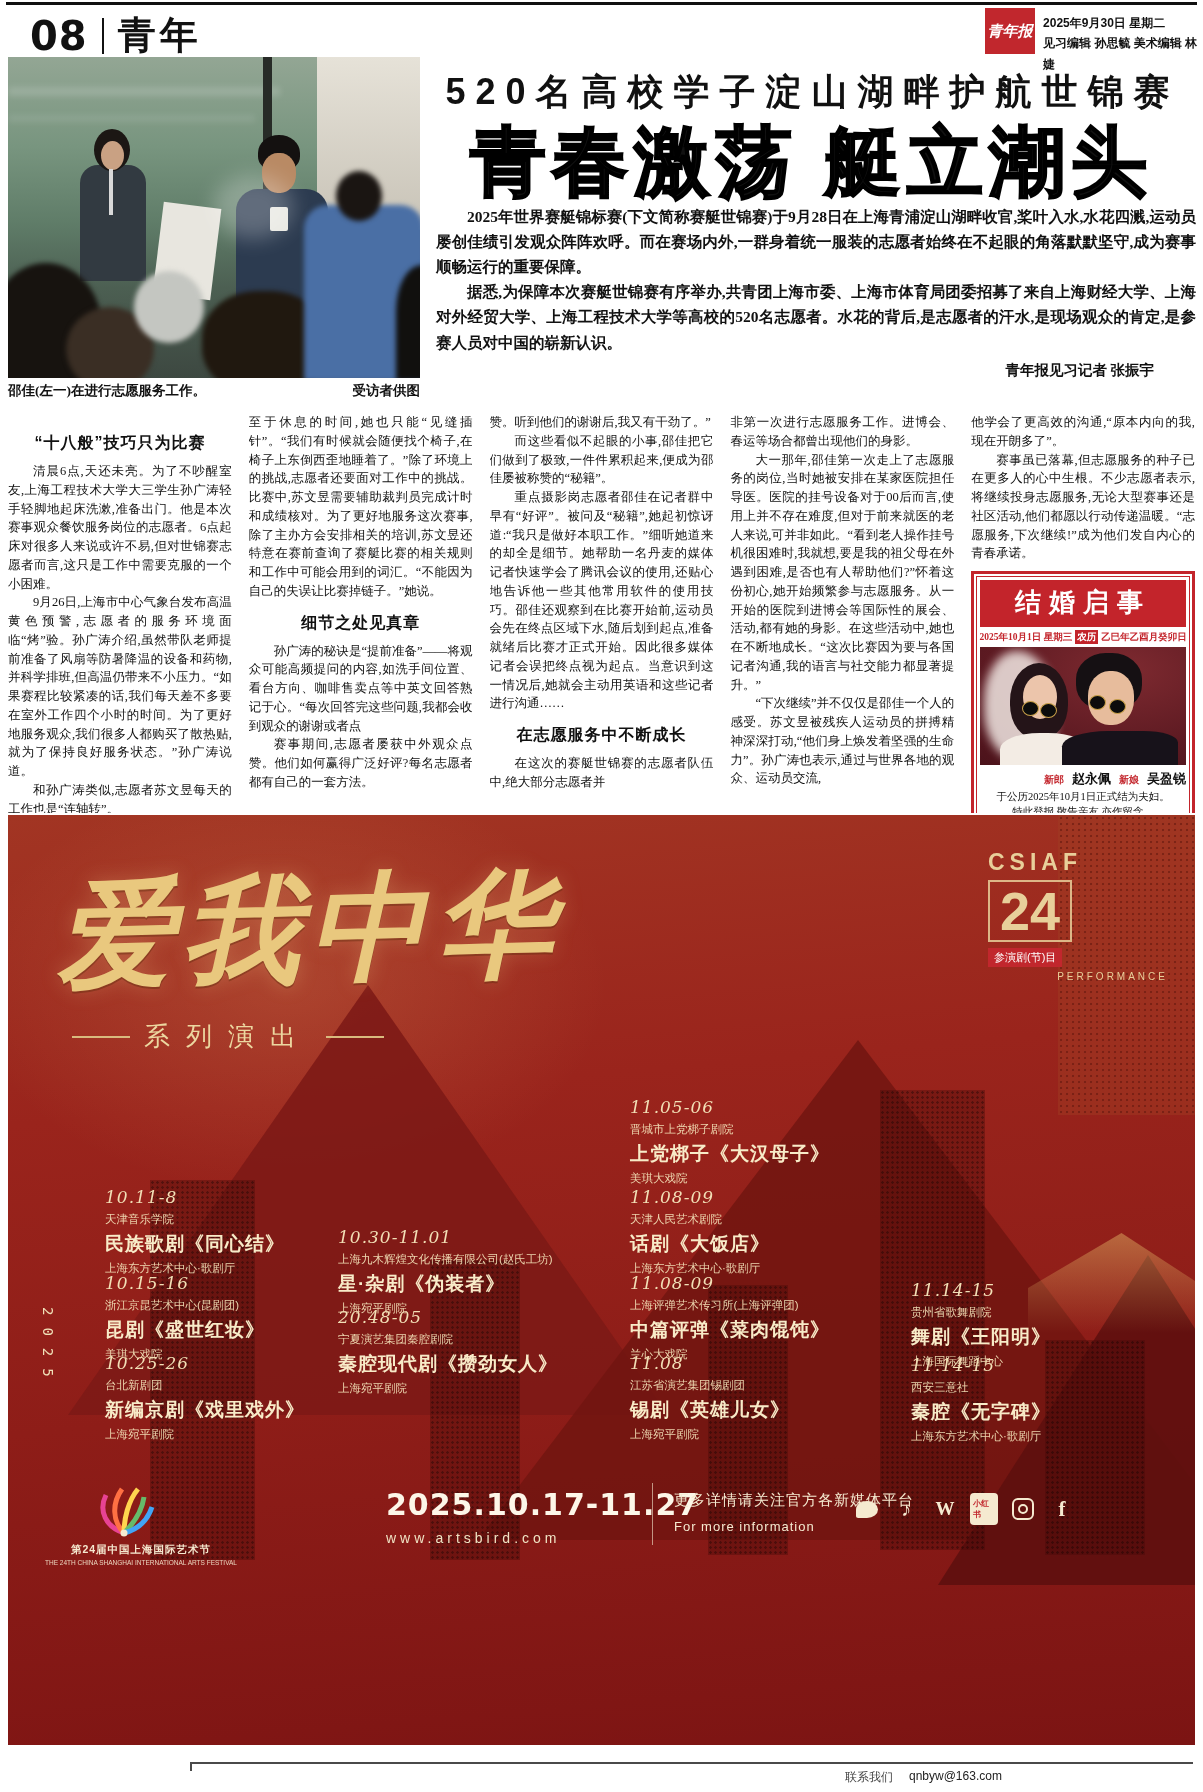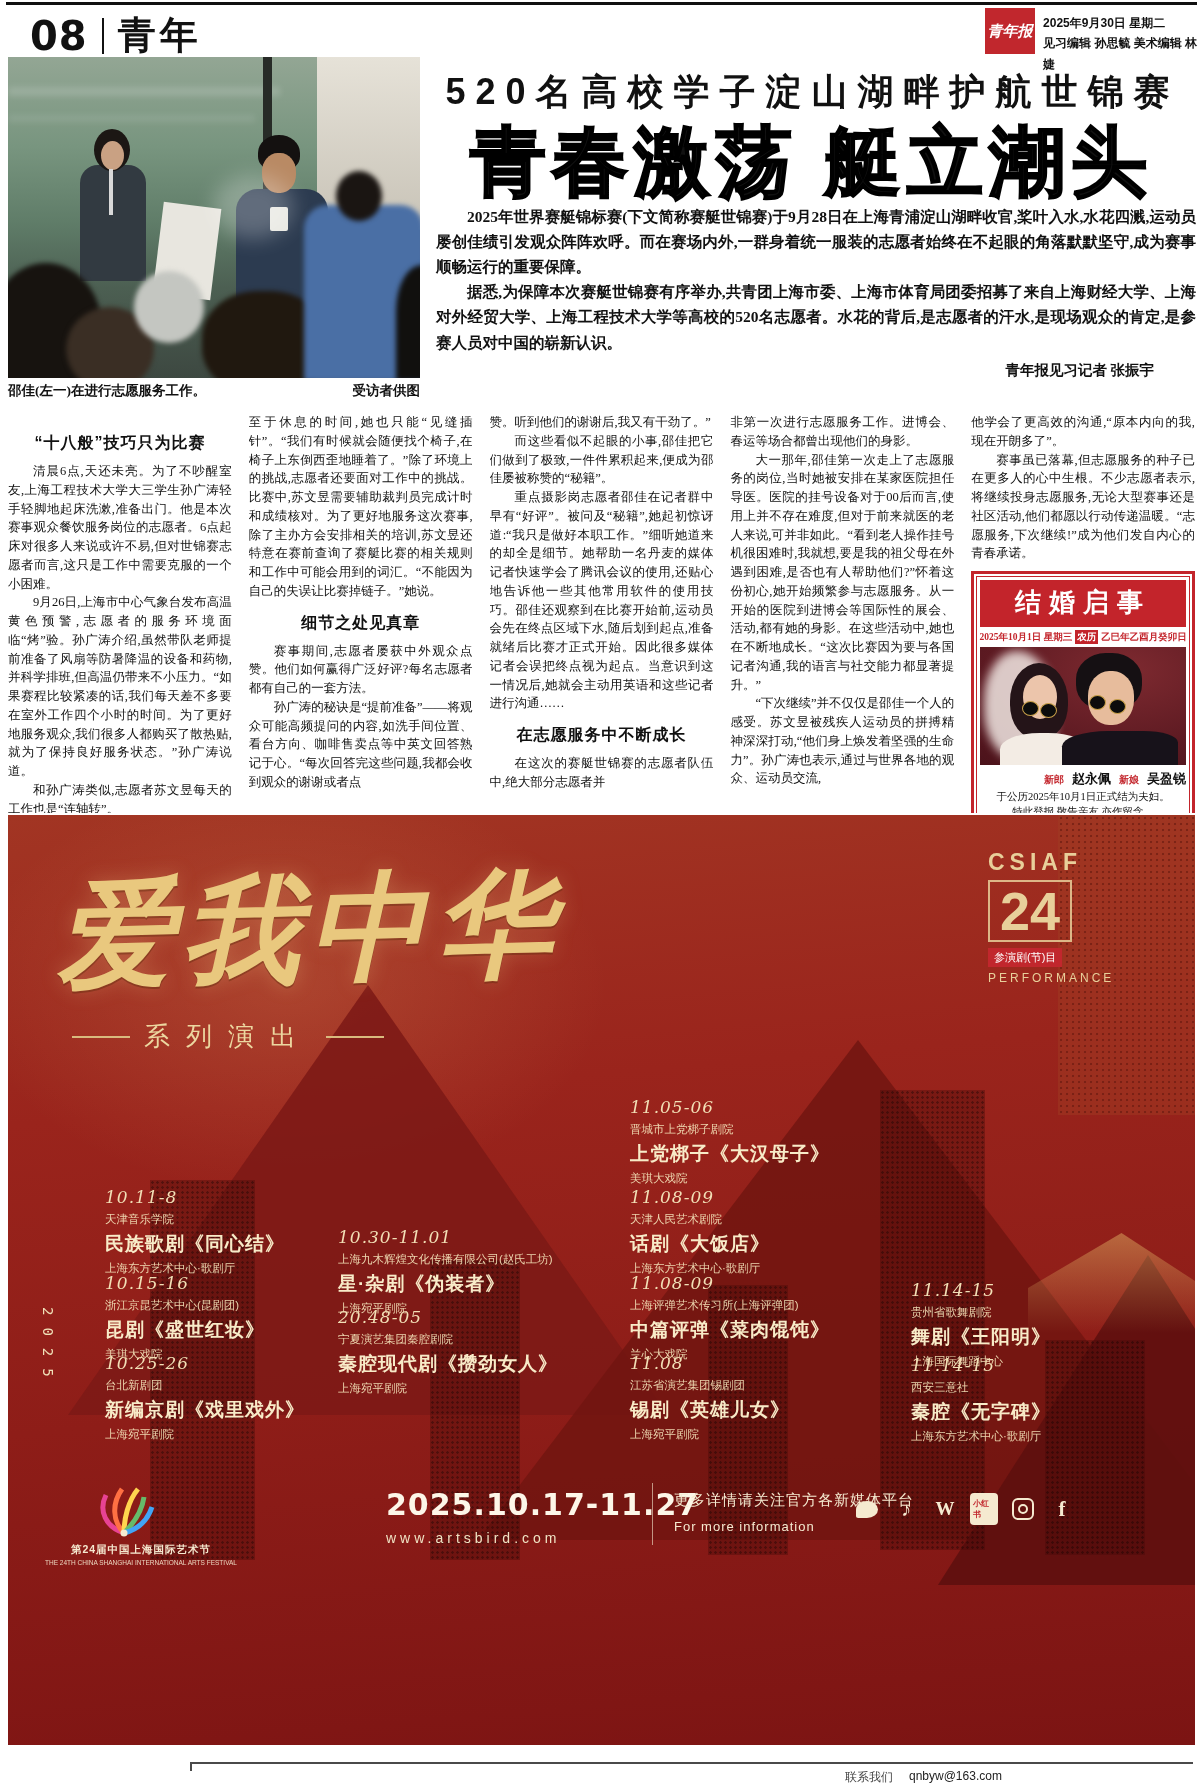--- a/index.html
+++ b/index.html
@@ -117,21 +117,21 @@
            font-family:"DejaVu Serif",serif;color:#e9c87e;white-space:nowrap;
            text-shadow:0 2px 0 rgba(90,40,10,.4),0 0 20px rgba(255,220,150,.25);transform:rotate(-1.5deg);}
   .p-sub{left:64px;top:204px;display:flex;align-items:center;gap:14px;color:#ecd7a0;}
   .p-sub .ln{width:58px;height:2px;background:#d9ba7e;}
   .p-sub .tx{font-size:26px;letter-spacing:16px;font-family:"Liberation Serif",serif;}
   .csiaf{left:980px;top:34px;width:180px;color:#e8cf9a;text-align:left;}
   .csiaf .ac{font-size:23px;font-weight:bold;letter-spacing:5px;}
   .csiaf .num{display:inline-block;font-size:54px;font-weight:bold;line-height:1;padding:2px 10px;
               border:2px solid rgba(232,207,154,.85);margin-top:4px;}
   .csiaf .tag{display:inline-block;background:#c1272d;color:#fff;font-size:11px;padding:2px 6px;margin-top:6px;}
-  .csiaf .perf{font-size:12px;letter-spacing:3px;margin-top:4px;}
+  .csiaf .perf{font-size:10px;letter-spacing:3px;margin-top:4px;text-align:right;}
   .yearv{left:32px;top:492px;writing-mode:vertical-rl;font-size:14px;letter-spacing:12px;color:#f0e0b8;
          font-family:"DejaVu Sans Mono",monospace;}
   .sch{position:absolute;color:#f2dfb6;}
   .sch .d{font-family:"DejaVu Serif",serif;font-style:italic;font-size:17px;letter-spacing:1px;}
   .sch .o{font-size:11.5px;margin-top:5px;opacity:.95;}
   .sch .t{font-size:19px;font-weight:bold;margin-top:4px;letter-spacing:1px;color:#f8ebc8;}
   .sch .v{font-size:11.5px;margin-top:4px;opacity:.95;}
   .fest-logo{left:78px;top:662px;}
   .fest-name{left:28px;top:728px;width:210px;text-align:center;color:#f5e8cf;}
   .fest-name .cn{font-size:10.5px;font-weight:bold;letter-spacing:1px;}
@@ -221,22 +221,22 @@
   <div class="article-body">
       <div class="col">
         <h3>“十八般”技巧只为比赛</h3>
         <p>清晨6点,天还未亮。为了不吵醒室友,上海工程技术大学大三学生孙广涛轻手轻脚地起床洗漱,准备出门。他是本次赛事观众餐饮服务岗位的志愿者。6点起床对很多人来说或许不易,但对世锦赛志愿者而言,这只是工作中需要克服的一个小困难。</p>
         <p>9月26日,上海市中心气象台发布高温黄色预警,志愿者的服务环境面临“烤”验。孙广涛介绍,虽然带队老师提前准备了风扇等防暑降温的设备和药物,并科学排班,但高温仍带来不小压力。“如果赛程比较紧凑的话,我们每天差不多要在室外工作四个小时的时间。为了更好地服务观众,我们很多人都购买了散热贴,就为了保持良好服务状态。”孙广涛说道。</p>
         <p>和孙广涛类似,志愿者苏文昱每天的工作也是“连轴转”。</p>
       </div>
       <div class="col">
         <p class="noind">至于休息的时间,她也只能“见缝插针”。“我们有时候就会随便找个椅子,在椅子上东倒西歪地睡着了。”除了环境上的挑战,志愿者还要面对工作中的挑战。比赛中,苏文昱需要辅助裁判员完成计时和成绩核对。为了更好地服务这次赛事,除了主办方会安排相关的培训,苏文昱还特意在赛前查询了赛艇比赛的相关规则和工作中可能会用到的词汇。“不能因为自己的失误让比赛掉链子。”她说。</p>
         <h3>细节之处见真章</h3>
+        <p>孙广涛的秘诀是“提前准备”——将观众可能高频提问的内容,如洗手间位置、看台方向、咖啡售卖点等中英文回答熟记于心。“每次回答完这些问题,我都会收到观众的谢谢或者点</p>
         <p>赛事期间,志愿者屡获中外观众点赞。他们如何赢得广泛好评?每名志愿者都有自己的一套方法。</p>
-        <p>孙广涛的秘诀是“提前准备”——将观众可能高频提问的内容,如洗手间位置、看台方向、咖啡售卖点等中英文回答熟记于心。“每次回答完这些问题,我都会收到观众的谢谢或者点</p>
       </div>
       <div class="col">
         <p class="noind">赞。听到他们的谢谢后,我又有干劲了。”</p>
         <p>而这些看似不起眼的小事,邵佳把它们做到了极致,一件件累积起来,便成为邵佳屡被称赞的“秘籍”。</p>
         <p>重点摄影岗志愿者邵佳在记者群中早有“好评”。被问及“秘籍”,她起初惊讶道:“我只是做好本职工作。”细听她道来的却全是细节。她帮助一名丹麦的媒体记者快速学会了腾讯会议的使用,还贴心地告诉他一些其他常用软件的使用技巧。邵佳还观察到在比赛开始前,运动员会先在终点区域下水,随后划到起点,准备就绪后比赛才正式开始。因此很多媒体记者会误把终点视为起点。当意识到这一情况后,她就会主动用英语和这些记者进行沟通……</p>
         <h3>在志愿服务中不断成长</h3>
         <p>在这次的赛艇世锦赛的志愿者队伍中,绝大部分志愿者并</p>
       </div>
       <div class="col">
         <p class="noind">非第一次进行志愿服务工作。进博会、春运等场合都曾出现他们的身影。</p>

